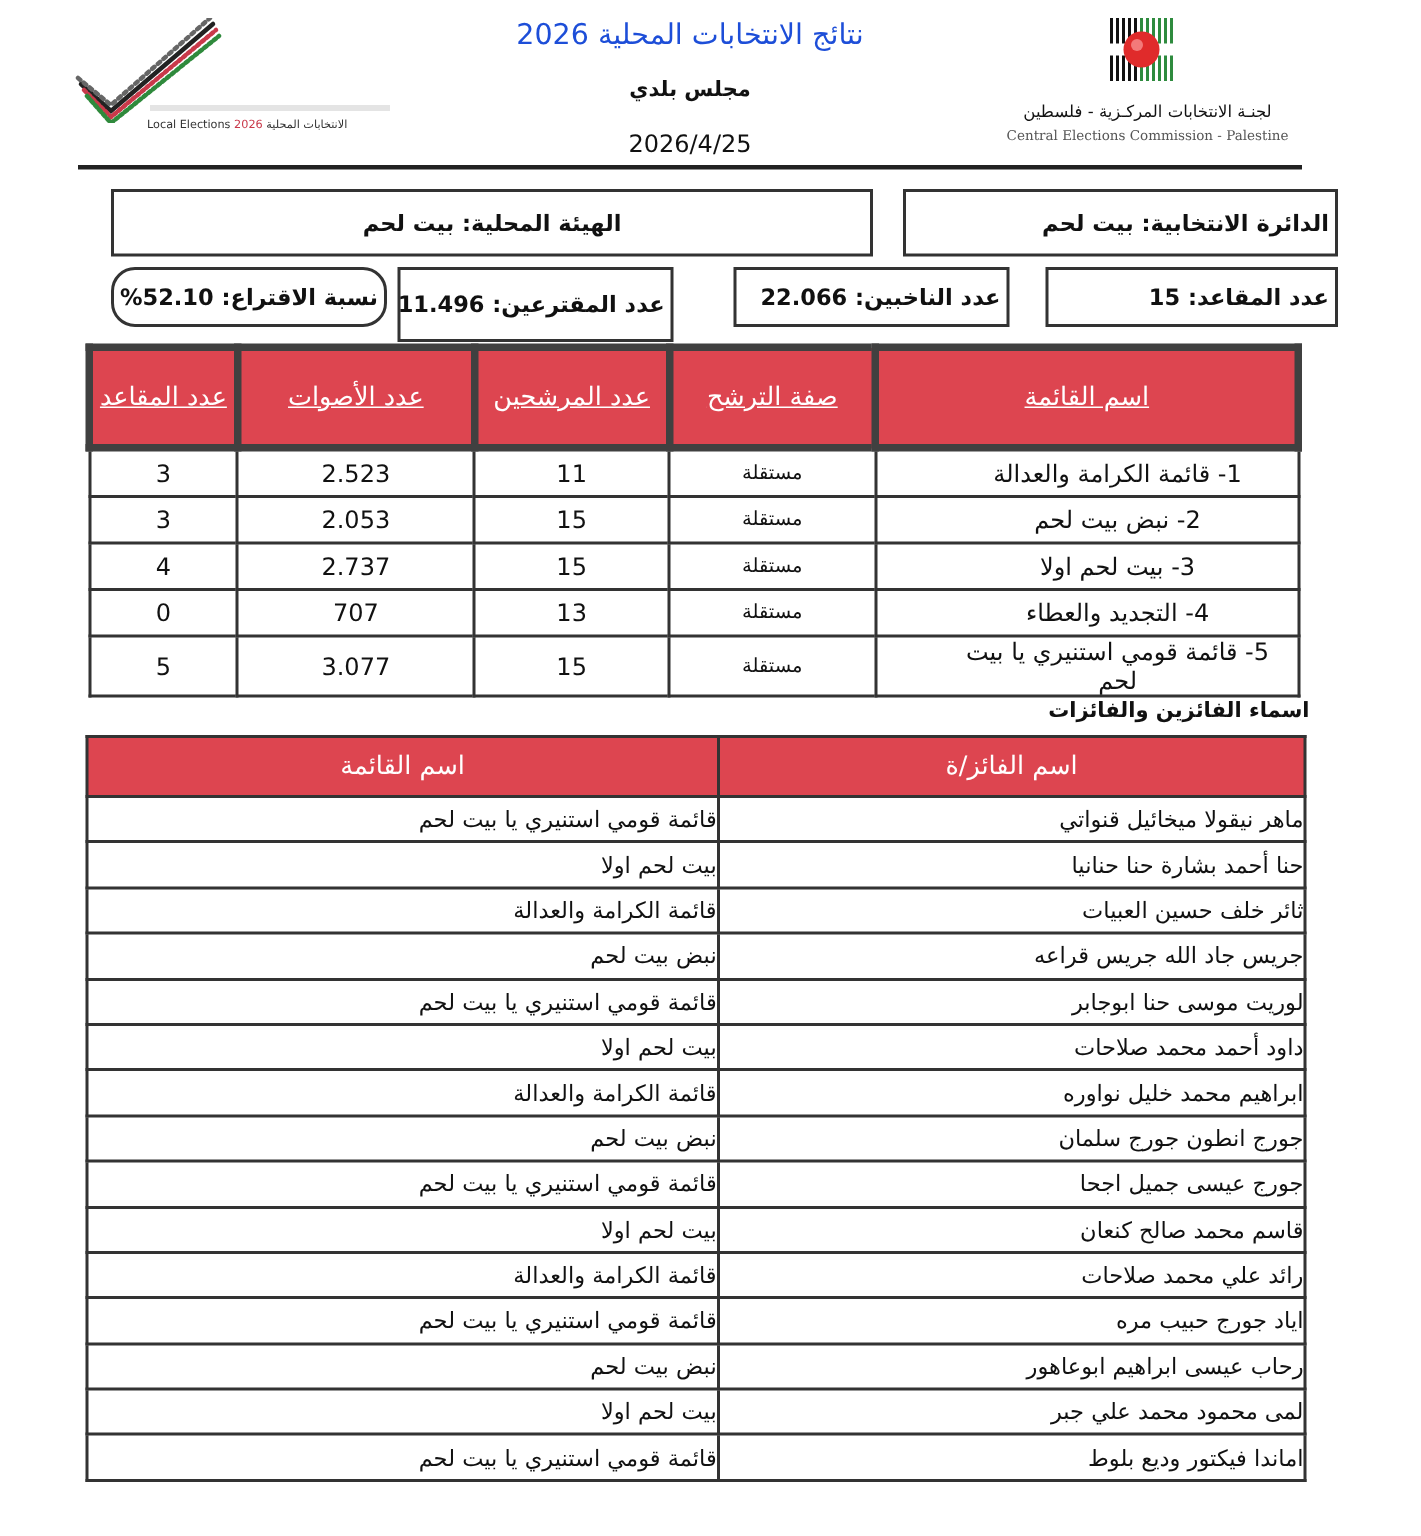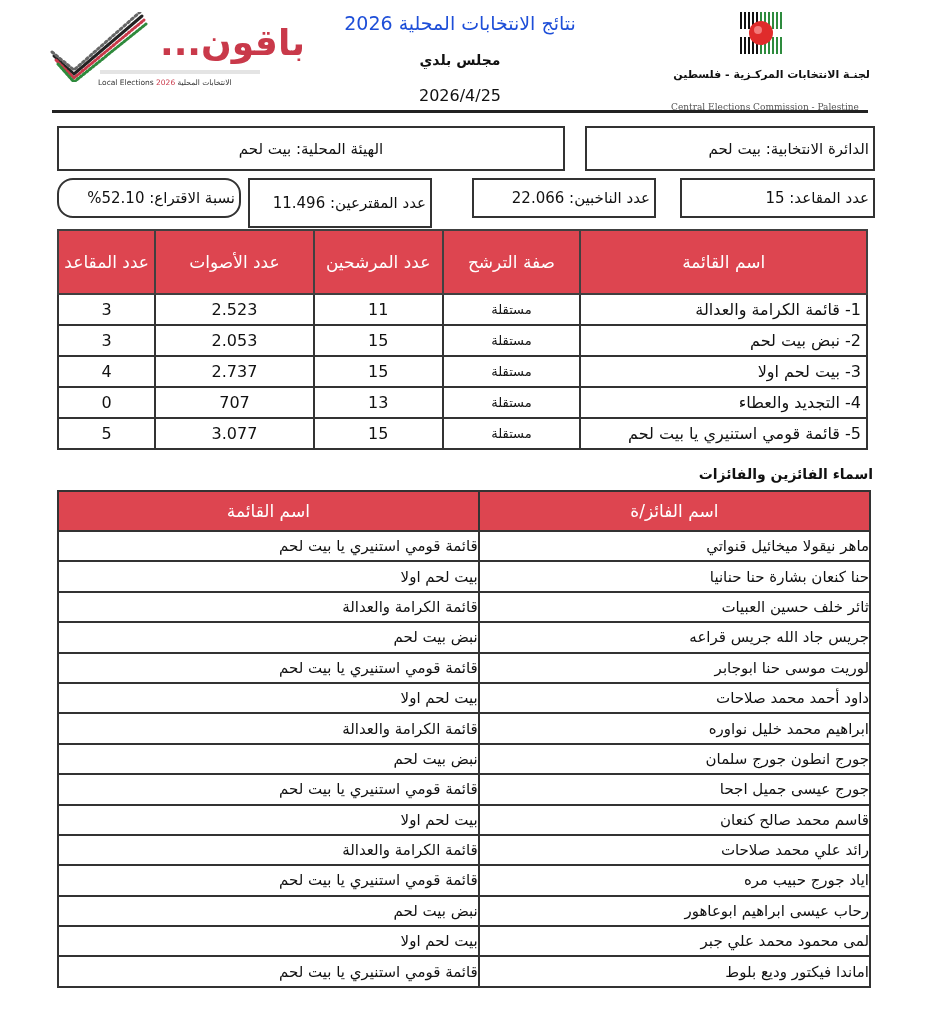--- a/index.html
+++ b/index.html
@@ -13,36 +13,36 @@
   .baqoon-sub { position:absolute; left:48px; top:70px; font-size:7.5px; color:#333; white-space:nowrap; }
   .baqoon-sub .yr { color:#c9394a; }
   .baqoon-line { position:absolute; left:50px; top:62px; width:160px; height:4px; background:#e4e4e4; }
 
   .title-main { left:300px; width:320px; top:12px; text-align:center; font-size:19px; font-weight:normal; color:#1d4ed8; direction:rtl; }
   .title-sub { left:300px; width:320px; top:52px; text-align:center; font-size:14px; font-weight:bold; direction:rtl; }
   .title-date { left:300px; width:320px; top:86px; text-align:center; font-size:16px; }
 
   .logo-right { left:660px; top:10px; width:210px; height:90px; }
   .cec-emblem { position:absolute; left:80px; top:2px; width:42px; height:42px; }
-  .cec-ar { position:absolute; left:0; width:210px; top:58px; text-align:right; font-size:11px; font-weight:bold; direction:rtl; }
-  .cec-en { position:absolute; left:0; width:210px; top:76px; text-align:center; font-size:9px; color:#555; font-family:"DejaVu Serif","Liberation Serif",serif;margin-top:16px; }
+  .cec-ar { position:absolute; left:0; width:210px; top:58px; text-align:center; font-size:11px; font-weight:normal; direction:rtl; }
+  .cec-en { position:absolute; left:0; width:210px; top:76px; text-align:center; font-size:9px; color:#555; font-family:"DejaVu Serif","Liberation Serif",serif; }
 
   .rule { left:52px; top:110px; width:816px; height:3px; background:#222; }
 
   
   .box { position:absolute; border:2px solid #333; background:#fff; box-sizing:border-box;
-         display:flex; align-items:center; direction:rtl; font-weight:normal; font-size:15px; white-space:nowrap; }
+         display:flex; align-items:center; direction:rtl; font-weight:bold; font-size:15px; white-space:nowrap;margin-left:17px; }
   .box span { padding:0 4px; }
 
   
   table { border-collapse:collapse; position:absolute; direction:rtl; }
   .t1 { left:57px; top:229px; width:811px; }
-  .t1 th { background:#dd4550; color:#fff; font-weight:normal; border:2px solid #404040; font-size:17px; line-height:20px; height:62px; padding:0 4px; }
+  .t1 th { background:#dd4550; color:#fff; font-weight:normal; border:5px solid #404040; font-size:17px; line-height:20px; height:62px; padding:0 4px;text-decoration:underline; }
   .t1 td { border:2px solid #333; height:29px; padding:0 5px; font-size:16px; }
-  .t1 td.name { text-align:right;padding-left:46px; }
+  .t1 td.name { text-align:center;padding-left:46px; }
   .t1 td.type { text-align:center; font-size:13px; }
   .t1 td.num { text-align:center; }
 
   .section-title { left:560px; top:466px; width:313px; text-align:right; direction:rtl; font-size:14px; font-weight:bold; }
 
   .t2 { left:57px; top:490px; width:814px; }
   .t2 th { background:#dd4550; color:#fff; font-weight:normal; border:2px solid #333; font-size:17px; height:36px; }
   .t2 td { border:2px solid #333; height:28.4px; text-align:right; font-size:15px; padding:0; }
 </style>
 </head>
@@ -50,21 +50,20 @@
 
 <div class="abs logo-left">
   <svg class="abs" style="left:0;top:4px" width="100" height="70" viewBox="0 0 100 70">
     <g stroke-width="3" stroke-linecap="round" fill="none">
       <path d="M4 44 L24 62 L92 4" stroke="#222"></path>
       <path d="M6 48 L24 66 L94 8" stroke="#c9394a" stroke-dasharray="2 2"></path>
       <path d="M8 52 L24 70 L96 12" stroke="#2f8a3c" stroke-dasharray="2 2"></path>
       <path d="M2 40 L24 58 L90 0" stroke="#666" stroke-dasharray="2 3"></path>
     </g>
   </svg>
-  <div class="baqoon-text">باقون...</div>
   <div class="baqoon-line"></div>
   <div class="baqoon-sub">
     <span>Local Elections</span>
     <span class="yr">2026</span>
     <span>الانتخابات المحلية</span>
   </div>
 </div>
 
 <div class="abs title-main">نتائج الانتخابات المحلية 2026</div>
 <div class="abs title-sub">مجلس بلدي</div>
@@ -172,21 +171,21 @@
       <th class="c-name">اسم الفائز/ة</th>
       <th>اسم القائمة</th>
     </tr>
   </thead>
   <tbody>
     <tr>
         <td>ماهر نيقولا ميخائيل قنواتي</td>
         <td>قائمة قومي استنيري يا بيت لحم</td>
       </tr>
     <tr>
-        <td>حنا كنعان بشارة حنا حنانيا</td>
+        <td>حنا أحمد بشارة حنا حنانيا</td>
         <td>بيت لحم اولا</td>
       </tr>
     <tr>
         <td>ثائر خلف حسين العبيات</td>
         <td>قائمة الكرامة والعدالة</td>
       </tr>
     <tr>
         <td>جريس جاد الله جريس قراعه</td>
         <td>نبض بيت لحم</td>
       </tr>

